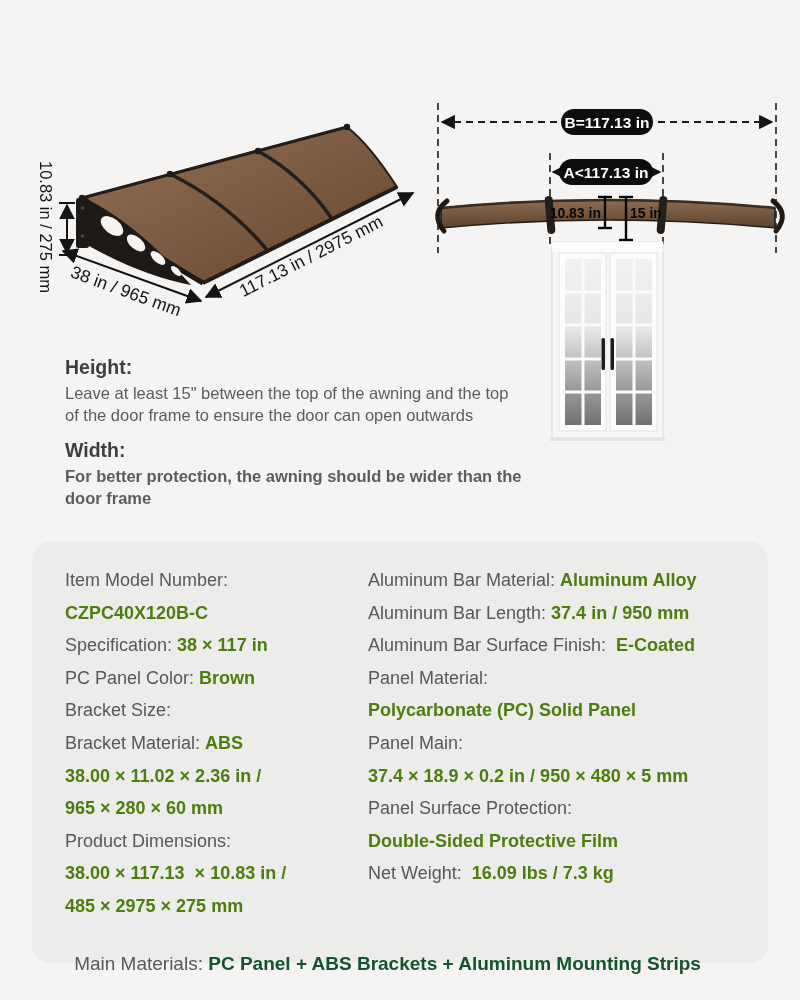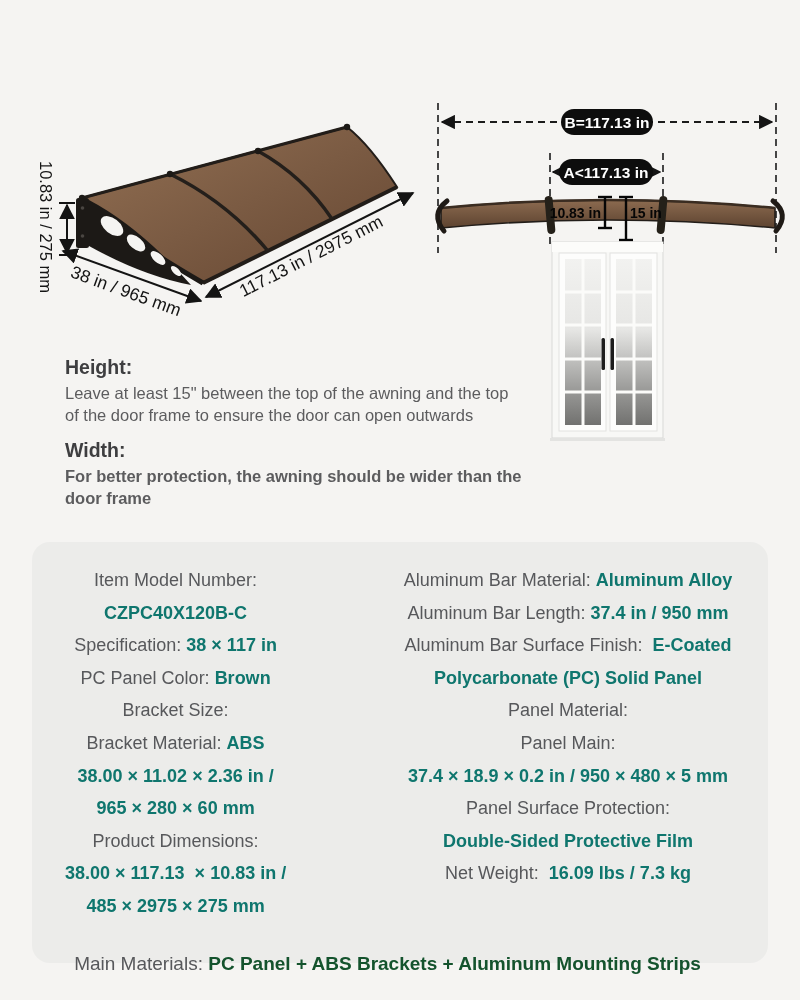--- a/index.html
+++ b/index.html
@@ -11,28 +11,28 @@
   }
   .abs{position:absolute;}
   
   .note-title{font-size:19.5px;font-weight:700;color:#3E3E40;}
   .note-body{font-size:16.5px;color:#5C5C5E;line-height:21.5px;white-space:pre-line;}
   
   .card{
     left:32px;top:542px;width:736px;height:421px;
     background:#ECECEA;border-radius:18px;
   }
-  .col{position:absolute;top:22px;text-align:center;}
+  .col{position:absolute;top:22px;}
   .col-left{left:33px;}
   .col-right{left:336px;width:400px;}
   .spec-row{
     height:32.6px;line-height:32.6px;font-size:18px;white-space:pre;
     color:#57585B;
   }
-  .spec-row .val{color:#0f766e;font-weight:700;}
+  .spec-row .val{color:#4d7c0f;font-weight:700;}
   .footer-row{
     position:absolute;left:21px;top:383px;font-size:19px;line-height:26px;
     white-space:pre;color:#57585B;
   }
   .footer-row .val{color:#14532d;font-weight:700;}
   svg text{font-family:"Liberation Sans","DejaVu Sans",sans-serif;}
 </style>
 </head>
 <body>
 
@@ -181,22 +181,22 @@
     <div class="spec-row"><span class="lab"></span><span class="val">965 × 280 × 60 mm</span></div>
     <div class="spec-row"><span class="lab">Product Dimensions:</span><span class="val"></span></div>
     <div class="spec-row"><span class="lab"></span><span class="val">38.00 × 117.13  × 10.83 in /</span></div>
     <div class="spec-row"><span class="lab"></span><span class="val">485 × 2975 × 275 mm</span></div>
   </div>
 
   <div class="col col-right">
     <div class="spec-row"><span class="lab">Aluminum Bar Material: </span><span class="val">Aluminum Alloy</span></div>
     <div class="spec-row"><span class="lab">Aluminum Bar Length: </span><span class="val">37.4 in / 950 mm</span></div>
     <div class="spec-row"><span class="lab">Aluminum Bar Surface Finish:  </span><span class="val">E-Coated</span></div>
+    <div class="spec-row"><span class="lab">Panel Material:</span><span class="val"></span></div>
     <div class="spec-row"><span class="lab"></span><span class="val">Polycarbonate (PC) Solid Panel</span></div>
-    <div class="spec-row"><span class="lab">Panel Material:</span><span class="val"></span></div>
     <div class="spec-row"><span class="lab">Panel Main:</span><span class="val"></span></div>
     <div class="spec-row"><span class="lab"></span><span class="val">37.4 × 18.9 × 0.2 in / 950 × 480 × 5 mm</span></div>
     <div class="spec-row"><span class="lab">Panel Surface Protection:</span><span class="val"></span></div>
     <div class="spec-row"><span class="lab"></span><span class="val">Double-Sided Protective Film</span></div>
     <div class="spec-row"><span class="lab">Net Weight:  </span><span class="val">16.09 lbs / 7.3 kg</span></div>
   </div>
 
   <div class="footer-row">
     <span class="lab">Main Materials: </span><span class="val">PC Panel + ABS Brackets + Aluminum Mounting Strips</span>
   </div>

